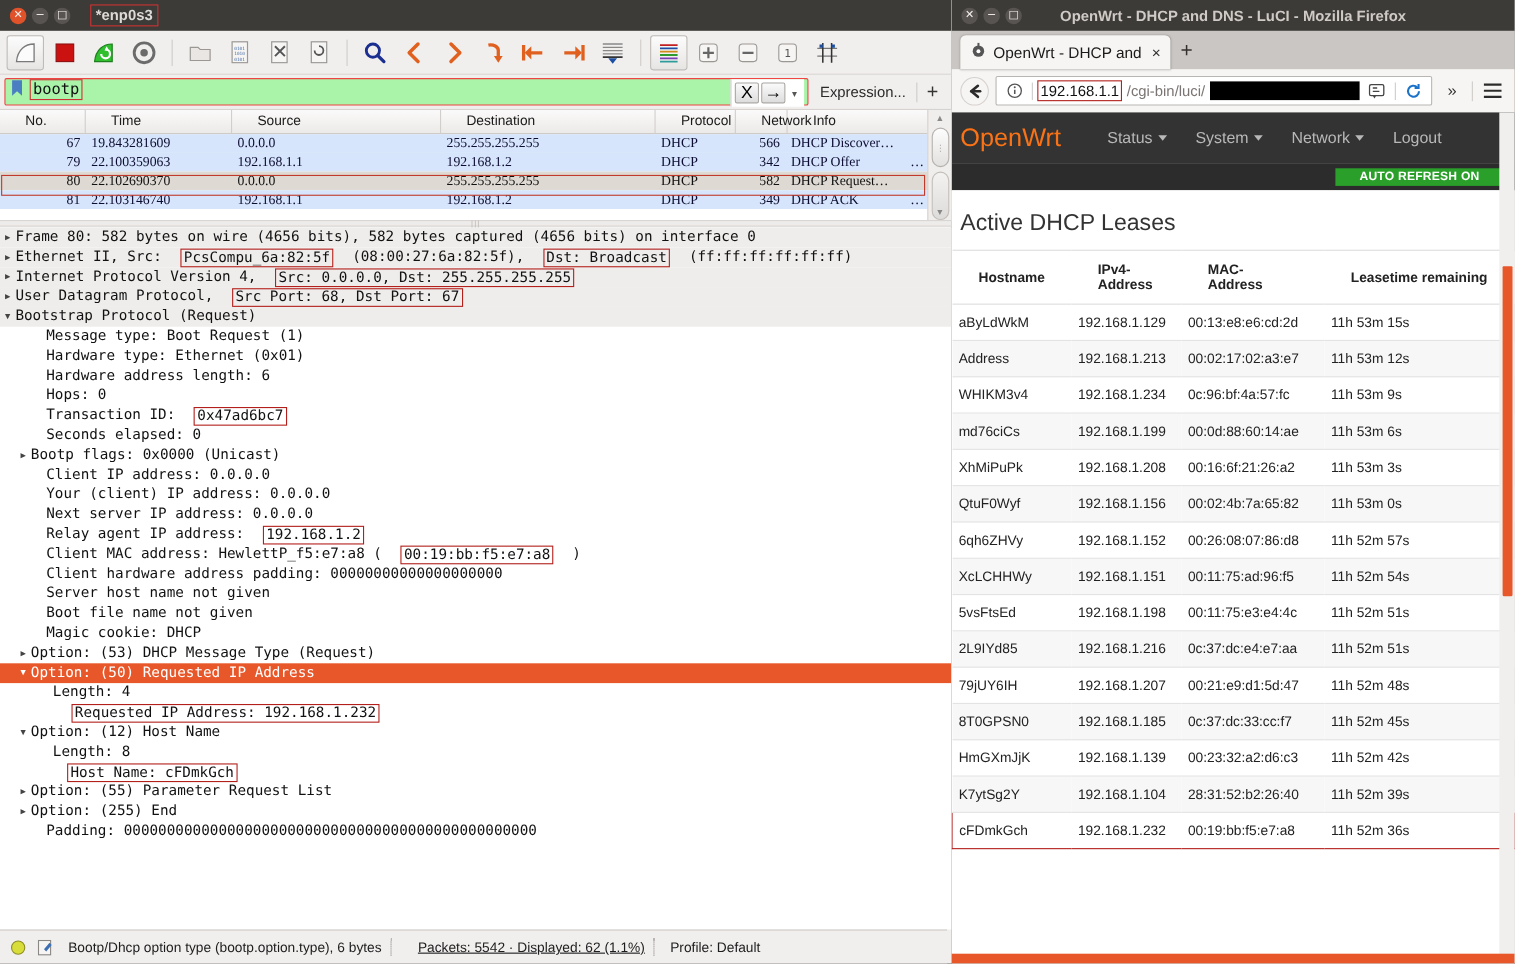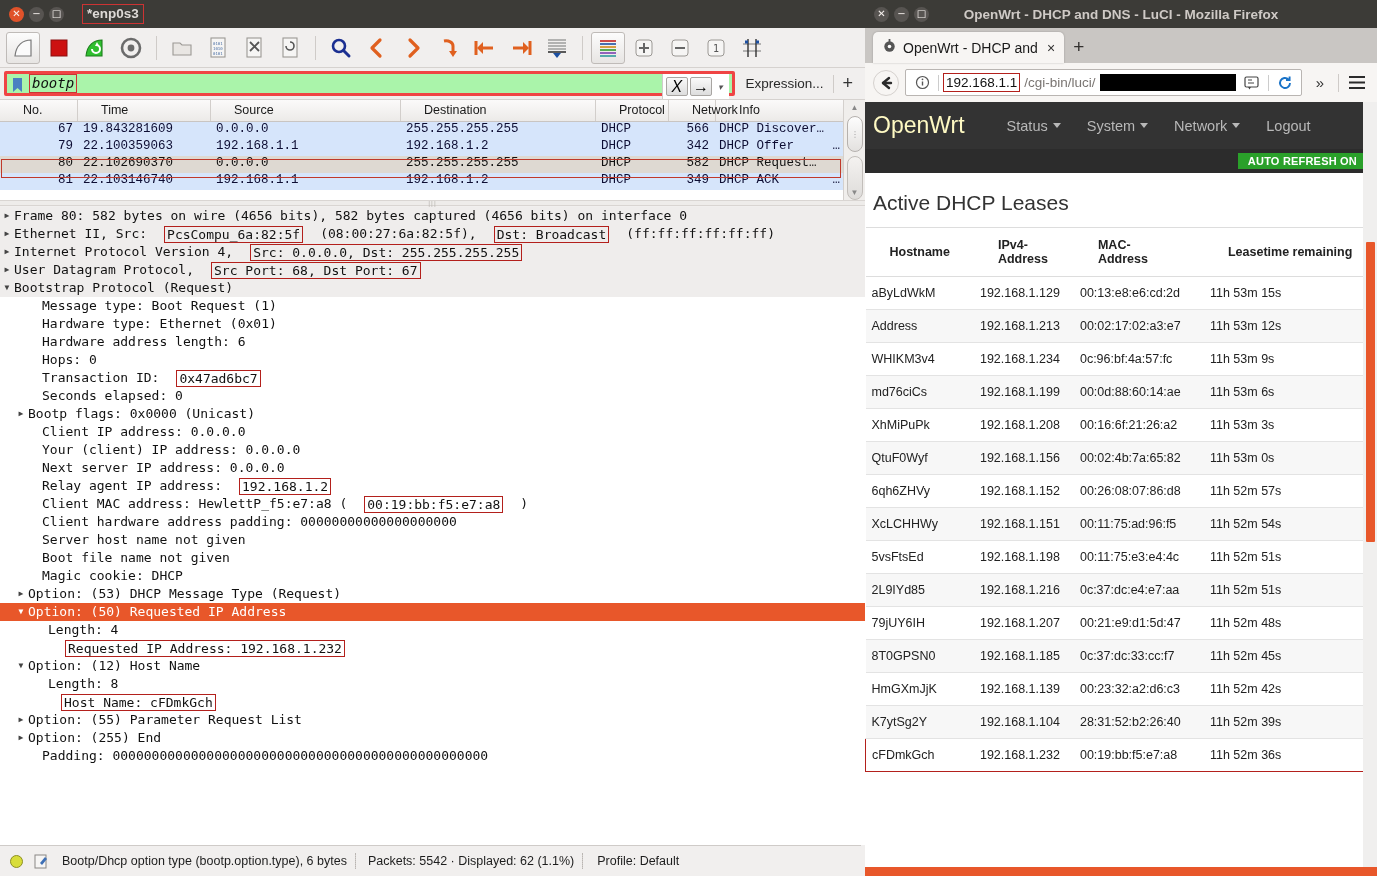--- a/index.html
+++ b/index.html
@@ -31,44 +31,44 @@
   }
   .tb{ width:34px;height:32px; display:flex;align-items:center;justify-content:center; }
   .tbsep{ width:1px;height:24px;background:#cfcbc8;margin:0 6px; }
   .tb.frame{ border:1px solid #bfbbb8; background:linear-gradient(#fcfcfc,#e7e5e3); border-radius:3px; }
 
   #ws-filterbar{
     height:32px; background:#f1efee; display:flex; align-items:center;
     padding:0 4px; gap:0px; border-bottom:1px solid #d6d2cf;
   }
   #filter-input-wrap{
-    flex:1; height:25px; background:#aaf4aa; border:3px solid #ef4444;
-    display:flex; align-items:flex-end; position:relative; border-radius:2px;font-style:italic;
+    flex:1; height:25px; background:#aaf4aa; border:1px solid #ef4444;
+    display:flex; align-items:flex-start; position:relative; border-radius:2px;
   }
   #bookmark-ico{ width:20px; display:flex; align-items:center; justify-content:center;}
   #filter-text{
     font-family:"DejaVu Sans Mono", monospace; font-size:14px; color:#111;
     border:1.6px solid #c33; padding:0 2px; line-height:17px; margin-left:2px;
   }
   .fbtn{ width:22px;height:19px;display:flex;align-items:center;justify-content:center;
     background:linear-gradient(#fafafa,#ddd); border:1px solid #a8a5a2; border-radius:2px;}
   #filter-right{ display:flex; align-items:center; gap:2px; margin-right:3px;
      background:#fff; padding:2px 3px; border-left:1px solid #cfcccA; height:25px;}
   #expression-btn{ font-size:13.5px; color:#2a2a2a; padding:0 10px; }
   #plus-btn{ font-size:18px; color:#333; padding:0 8px; }
 
   
   #packet-list{ height:100px; background:#fff; position:relative; }
   #pl-head{ display:flex; height:22px; background:linear-gradient(#fbfafa,#eceae8);
      border-bottom:1px solid #c9c5c2; font-size:12.5px; color:#1a1a1a; }
   #pl-head div{ padding:3px 23px; border-right:1px solid #d2cecb; white-space:nowrap;}
   .c-no{width:78px;} .c-time{width:133px;} .c-src{width:190px;} .c-dst{width:195px;}
   .c-proto{width:73px;} .c-len{width:45px; } .c-info{flex:1;}
-  .prow{ display:flex; height:17px; font-family:Liberation Mono, monospace; font-size:12.5px;
-     color:#0d0d33; position:relative;}
+  .prow{ display:flex; height:17px; font-family:Liberation Serif, serif; font-size:12.5px;
+     color:#0d0d33; align-items:center; position:relative;}
   .prow.b{ background:#d6e5fb; }
   .prow.sel{ background:#ded9d2; color:#111; }
   .prow > div{ padding:0 5px; overflow:hidden; white-space:nowrap; }
   .prow .c-no,.prow .c-len{ text-align:right; }
   .prow .c-info{ display:flex; justify-content:space-between; }
   #sel-outline{ position:absolute; left:1px; right:24px; top:59px; height:19px;
      border:1.6px solid #c0392b; pointer-events:none; }
   #pl-scroll{ position:absolute; right:0; top:0; width:22px; bottom:0;
      background:#f0eeec; border-left:1px solid #d4d0cd; }
   .sb-arrow{ height:15px; display:flex;align-items:center;justify-content:center;font-size:8px;color:#888;}
@@ -115,26 +115,26 @@
      display:flex;align-items:center;justify-content:center; }
   #ff-urlbar{ flex:1; height:27px; background:#fff; border:1px solid #b9b5b2; border-radius:2px;
      display:flex; align-items:center; padding:0 4px; gap:4px; font-size:13.5px; }
   #url-host{ color:#111; border:1.4px solid #b3201c; padding:0 2px; line-height:17px; }
   #url-path{ color:#7a7572; }
   #url-redact{ background:#000; height:17px; flex:1; max-width:152px; }
   .ff-icobtn{ width:24px;height:24px;display:flex;align-items:center;justify-content:center;}
   #ff-chrome-sep{ width:1px;height:18px;background:#cfcbc8;}
   #ff-content{ position:absolute; left:0; top:102px; right:0; bottom:0; background:#fff; overflow:hidden;}
   #luci-header{ height:47px; background:#333333; display:flex; align-items:center; padding:0 8px; gap:6px;}
-  #luci-brand{ color:#fef9c3; font-size:23px; }
+  #luci-brand{ color:#f97316; font-size:23px; }
   .luci-nav{ color:#b8b8b8; font-size:14.5px; padding:6px 10px; display:flex; align-items:center; gap:5px;}
   .caret{ width:0;height:0;border-left:4px solid transparent;border-right:4px solid transparent;
      border-top:5px solid #b8b8b8; display:inline-block;}
   #luci-refreshbar{ height:24px; background:#2c2c2c; display:flex; justify-content:flex-end; align-items:center; padding-right:10px;}
-  #auto-refresh{ background:#2aa02a; color:#fff; font-size:11px; font-weight:bold; padding:2px 10px; letter-spacing:.2px;}
+  #auto-refresh{ background:#2aa02a; color:#fff; font-size:11px; font-weight:bold; padding:2px 22px; letter-spacing:.2px;}
   #luci-body{ background:#fff; padding:18px 0 0 0; position:relative; height:calc(100% - 71px); }
   #leases-title{ font-size:21px; color:#333; font-weight:normal; padding:0 8px 12px 8px; }
   table.leases{ width:100%; border-collapse:collapse; font-size:12.5px; color:#222;}
   table.leases th{ text-align:left; font-weight:bold; padding:10px 24px; border-top:1px solid #ddd;
      border-bottom:1px solid #ddd; background:#fff; font-size:12.5px;}
   table.leases td{ padding:9px 6px; border-bottom:1px solid #e3e3e3; }
   table.leases tbody tr:nth-child(even){ background:#f7f7f7; }
   table.leases tr.hl-row td{ border-top:1.4px solid #b3201c; border-bottom:1.4px solid #b3201c;}
   table.leases tr.hl-row td:first-child{ border-left:1.4px solid #b3201c;}
   table.leases tr.hl-row td:last-child{ border-right:1.4px solid #b3201c;}
@@ -561,21 +561,21 @@
         </svg>
     </div>
     <div class="st-ico">
       <svg width="15" height="15" viewBox="0 0 15 15">
           <rect x="1" y="1" width="11" height="13" fill="#f6f5f4" stroke="#8a8784"></rect>
           <path d="M8 11 L13 5 L11 3 L6 9 z" fill="#3d6fb5"></path>
         </svg>
     </div>
     <div style="margin-left:12px;">Bootp/Dhcp option type (bootp.option.type), 6 bytes</div>
     <div class="sep"></div>
-    <div style="margin-left:4px;">Packets: 5542 · Displayed: 62 (1.1%)</div>
+    <div style="margin-left:16px;text-decoration:underline;">Packets: 5542 · Displayed: 62 (1.1%)</div>
     <div class="sep"></div>
     <div style="margin-left:6px;">Profile: Default</div>
   </div>
 </div>
 
 <div id="ff-window">
   <div id="ff-titlebar">
     <div class="ubtns">
       <div class="ubtn" style="background:#575451">✕</div>
       <div class="ubtn min">−</div>

